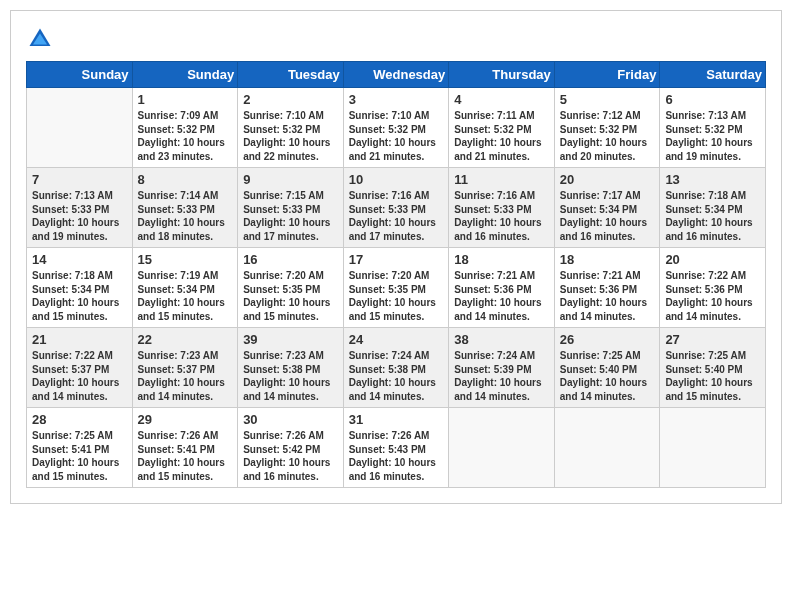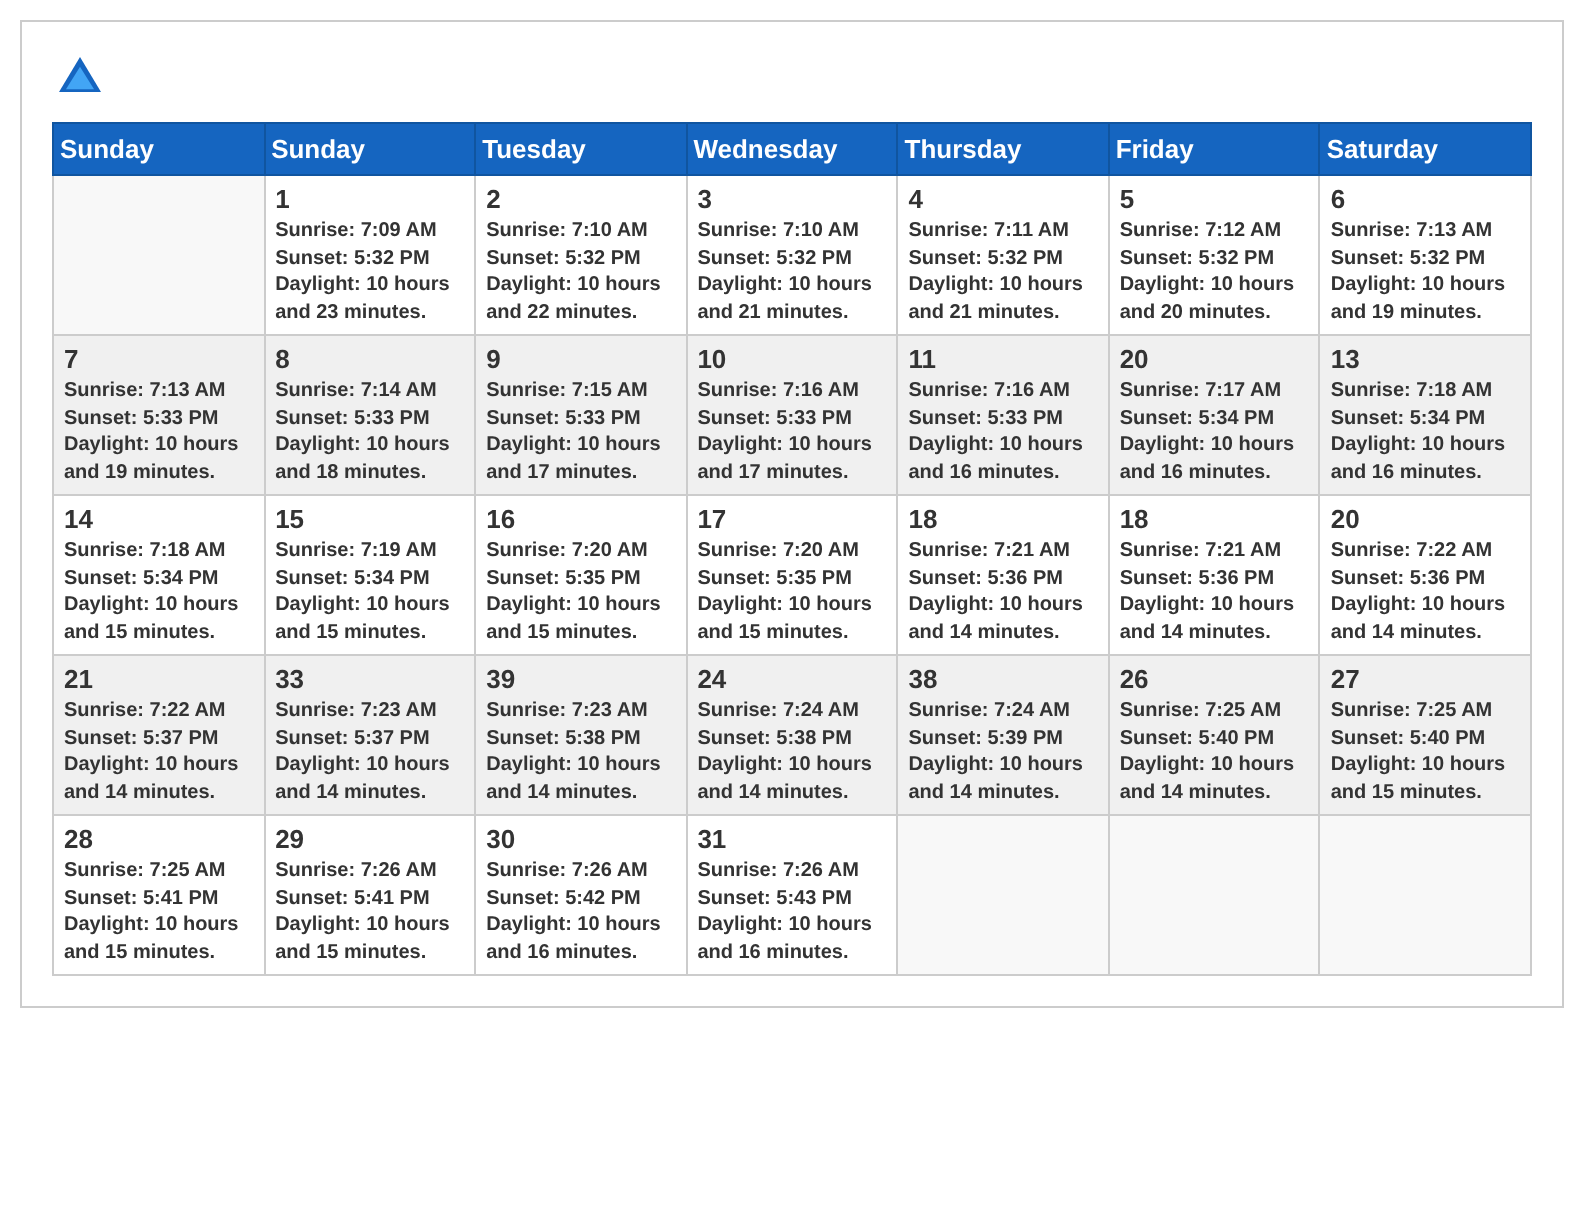--- a/index.html
+++ b/index.html
@@ -56,21 +56,21 @@
     .calendar {
       width: 100%;
       border-collapse: collapse;
       border: 1px solid #ccc;
     }
     .calendar th {
       background: #1565c0;
       color: #fff;
       font-size: 13px;
       font-weight: bold;
-      text-align: left;
+      text-align: right;
       padding: 5px 3px;
       border: 1px solid #1055a0;
       margin-top: 48px;
     }
     .calendar td {
       vertical-align: top;
       border: 1px solid #ccc;
       padding: 4px 5px;
       font-size: 10px;
       color: #333;
@@ -221,21 +221,21 @@
             <span class="day-num">20</span>
             <div class="day-info">Sunrise: 7:22 AM<br>Sunset: 5:36 PM<br>Daylight: 10 hours<br>and 14 minutes.</div>
           </td>
         </tr>
         <tr class="row-shaded">
           <td>
             <span class="day-num">21</span>
             <div class="day-info">Sunrise: 7:22 AM<br>Sunset: 5:37 PM<br>Daylight: 10 hours<br>and 14 minutes.</div>
           </td>
           <td>
-            <span class="day-num">33</span>
+            <span class="day-num">22</span>
             <div class="day-info">Sunrise: 7:23 AM<br>Sunset: 5:37 PM<br>Daylight: 10 hours<br>and 14 minutes.</div>
           </td>
           <td>
             <span class="day-num">39</span>
             <div class="day-info">Sunrise: 7:23 AM<br>Sunset: 5:38 PM<br>Daylight: 10 hours<br>and 14 minutes.</div>
           </td>
           <td>
             <span class="day-num">24</span>
             <div class="day-info">Sunrise: 7:24 AM<br>Sunset: 5:38 PM<br>Daylight: 10 hours<br>and 14 minutes.</div>
           </td>

